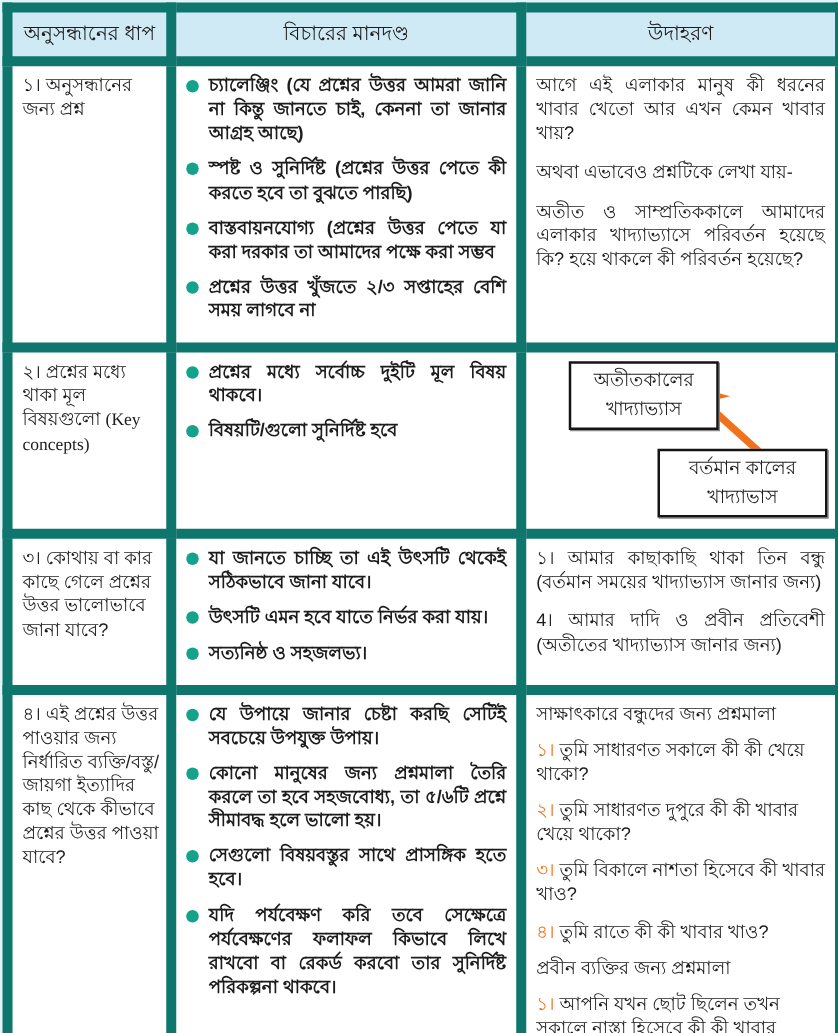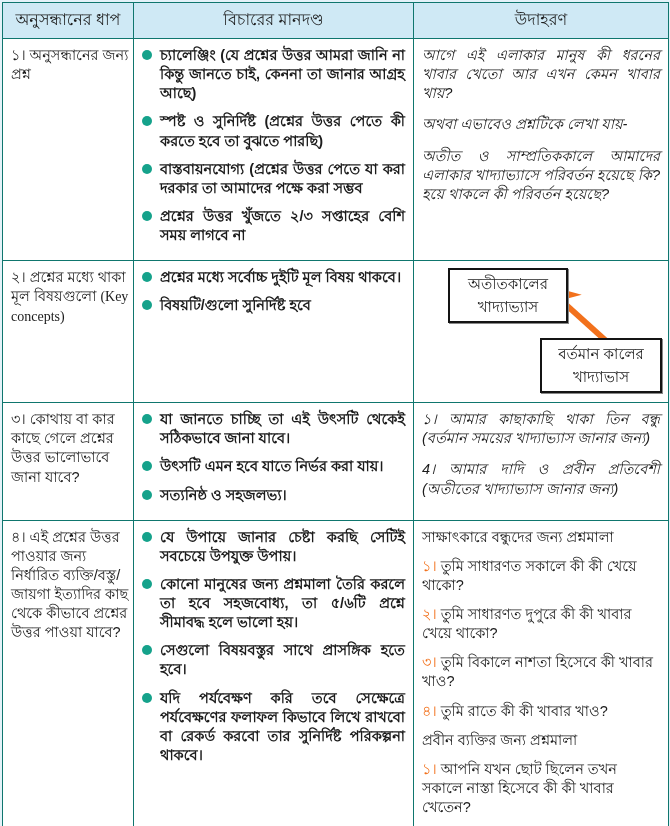--- a/index.html
+++ b/index.html
@@ -10,21 +10,21 @@
     color:#1c1c1c;
   }
   .doc-table {
     position:absolute; top:2px; left:2px; width:666px;
     border-collapse:collapse; table-layout:fixed;
   }
   .doc-table col.c1 { width:131px; }
   .doc-table col.c2 { width:280px; }
   .doc-table col.c3 { width:255px; }
   .doc-table th, .doc-table td {
-    border:1px solid #0f766e;
+    border:8px solid #0f766e;
     vertical-align:top;
     background:#ffffff;
   }
   .doc-table th {
     background:#cfe9f5;
     height:32px;
     font-size:16px;
     font-weight:normal;
     text-align:center;
     vertical-align:middle;
@@ -38,32 +38,32 @@
   .step-en { font-family:"Liberation Serif","DejaVu Serif",serif; font-size:14px; }
   ul.crit { list-style:none; }
   ul.crit li {
     display:flex; align-items:flex-start;
     margin-bottom:9px; text-align:justify;font-weight:bold;
   }
   .bullet {
     flex:0 0 10px; width:10px; height:10px; border-radius:50%;
     background:#15a28b; margin:4px 8px 0 0;
   }
-  .ex p { margin-bottom:12px; text-align:justify;font-style:italic; }
+  .ex p { margin-bottom:12px; text-align:justify; }
   .ex p:last-child { margin-bottom:0; }
   .qblock p { margin-bottom:10px; }
   .qnum { color:#f2711c; }
   .diagram { position:relative; width:100%; height:128px; }
   .kbox {
     position:absolute; background:#fff; border:2px solid #141414;
     padding:3px 7px; text-align:center; font-size:15px; line-height:1.5;
     box-shadow:1px 1px 0 #888;
   }
   .kbox1 { left:26px; top:0; width:120px; }
-  .kbox2 { right:-2px; top:70px; width:122px; }
+  .kbox2 { right:-2px; top:70px; width:136px; }
   .arrow-svg { position:absolute; left:0; top:0; width:100%; height:100%; }
 </style>
 </head>
 <body>
 
 <table class="doc-table">
   <colgroup>
       <col class="c1">
       <col class="c2">
       <col class="c3">

